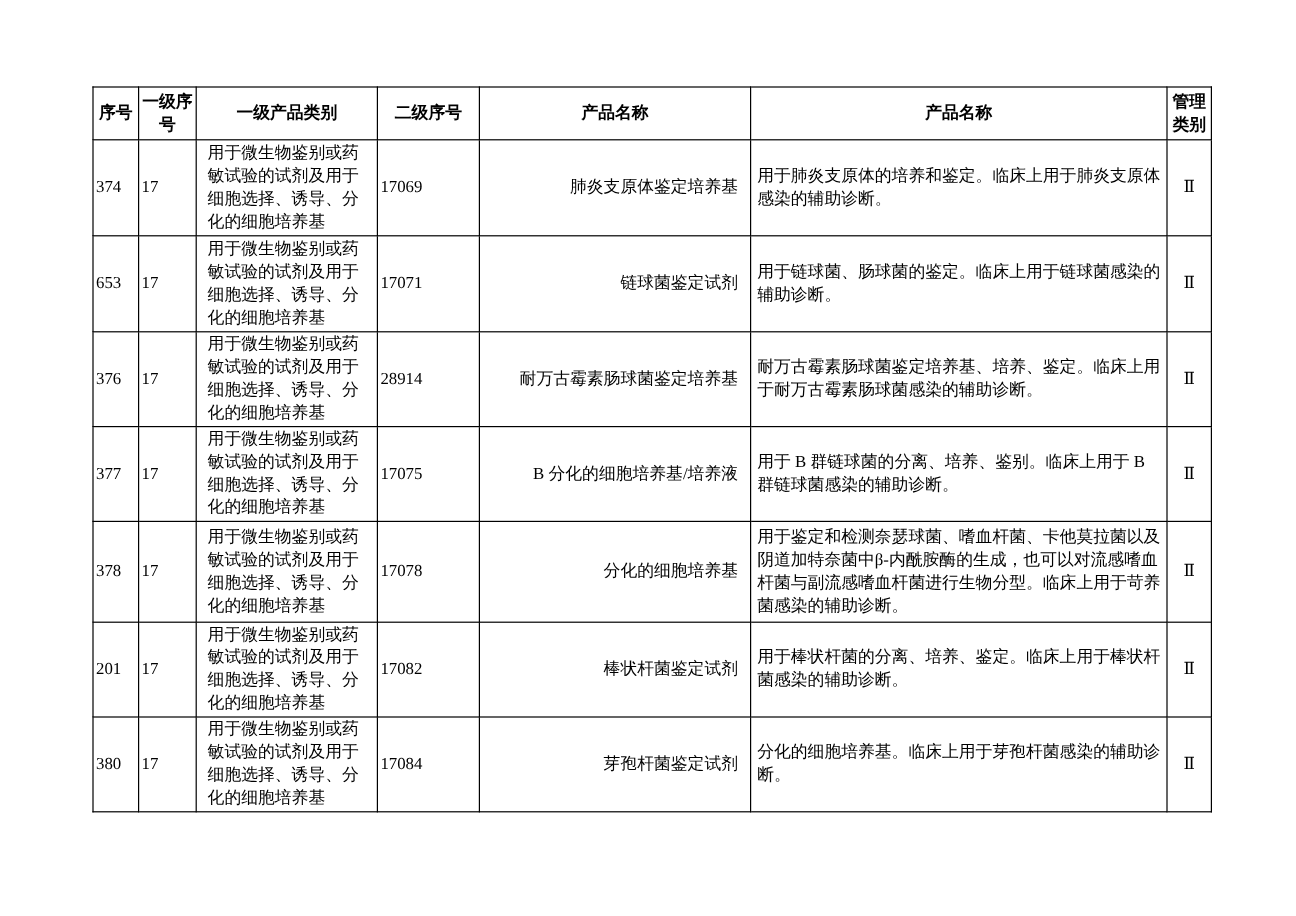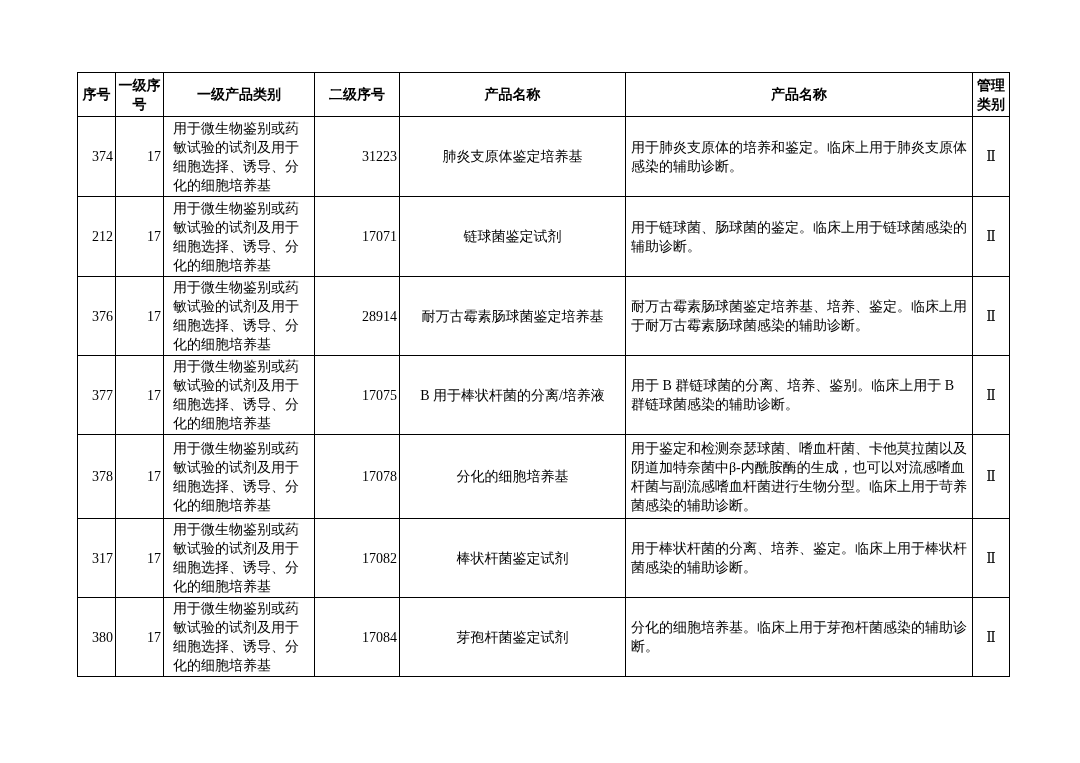--- a/index.html
+++ b/index.html
@@ -30,23 +30,23 @@
   .catalog thead tr{height:44px;}
   .catalog th{
     font-weight:bold;
     text-align:center;
     padding:1px 2px;
   }
   .catalog tbody tr{height:76px;}
   .catalog tbody tr:nth-child(1){height:80px;}
   .catalog tbody tr:nth-child(2){height:80px;}
   .catalog tbody tr:nth-child(5){height:84px;}
-  td.c-center{text-align:right;padding:1px 2px;}
+  td.c-center{text-align:left;padding:1px 2px;}
   td.c-cat{text-align:left;padding:1px 9px;}
-  td.c-prod{text-align:center;padding:1px 10px;}
+  td.c-prod{text-align:right;padding:1px 10px;}
   td.c-use{text-align:left;padding:1px 5px;}
   td.c-class{text-align:center;padding:1px 2px;font-family:"DejaVu Serif","DejaVu Sans","Liberation Serif",serif;}
 </style>
 </head>
 <body>
 
 <div class="page">
   <table class="catalog">
     <colgroup>
       <col style="width:38px">
@@ -66,27 +66,27 @@
         <th>产品名称</th>
         <th>产品名称</th>
         <th>管理类别</th>
       </tr>
     </thead>
     <tbody id="table-body">
         <tr>
     <td class="c-center">374</td>
     <td class="c-center">17</td>
     <td class="c-cat">用于微生物鉴别或药敏试验的试剂及用于细胞选择、诱导、分化的细胞培养基</td>
-    <td class="c-center">31223</td>
+    <td class="c-center">17069</td>
     <td class="c-prod">肺炎支原体鉴定培养基</td>
     <td class="c-use">用于肺炎支原体的培养和鉴定。临床上用于肺炎支原体感染的辅助诊断。</td>
     <td class="c-class">Ⅱ</td>
   </tr>
         <tr>
-    <td class="c-center">212</td>
+    <td class="c-center">653</td>
     <td class="c-center">17</td>
     <td class="c-cat">用于微生物鉴别或药敏试验的试剂及用于细胞选择、诱导、分化的细胞培养基</td>
     <td class="c-center">17071</td>
     <td class="c-prod">链球菌鉴定试剂</td>
     <td class="c-use">用于链球菌、肠球菌的鉴定。临床上用于链球菌感染的辅助诊断。</td>
     <td class="c-class">Ⅱ</td>
   </tr>
         <tr>
     <td class="c-center">376</td>
     <td class="c-center">17</td>
@@ -94,35 +94,35 @@
     <td class="c-center">28914</td>
     <td class="c-prod">耐万古霉素肠球菌鉴定培养基</td>
     <td class="c-use">耐万古霉素肠球菌鉴定培养基、培养、鉴定。临床上用于耐万古霉素肠球菌感染的辅助诊断。</td>
     <td class="c-class">Ⅱ</td>
   </tr>
         <tr>
     <td class="c-center">377</td>
     <td class="c-center">17</td>
     <td class="c-cat">用于微生物鉴别或药敏试验的试剂及用于细胞选择、诱导、分化的细胞培养基</td>
     <td class="c-center">17075</td>
-    <td class="c-prod">B 用于棒状杆菌的分离/培养液</td>
+    <td class="c-prod">B 分化的细胞培养基/培养液</td>
     <td class="c-use">用于 B 群链球菌的分离、培养、鉴别。临床上用于 B 群链球菌感染的辅助诊断。</td>
     <td class="c-class">Ⅱ</td>
   </tr>
         <tr>
     <td class="c-center">378</td>
     <td class="c-center">17</td>
     <td class="c-cat">用于微生物鉴别或药敏试验的试剂及用于细胞选择、诱导、分化的细胞培养基</td>
     <td class="c-center">17078</td>
     <td class="c-prod">分化的细胞培养基</td>
     <td class="c-use">用于鉴定和检测奈瑟球菌、嗜血杆菌、卡他莫拉菌以及阴道加特奈菌中β-内酰胺酶的生成，也可以对流感嗜血杆菌与副流感嗜血杆菌进行生物分型。临床上用于苛养菌感染的辅助诊断。</td>
     <td class="c-class">Ⅱ</td>
   </tr>
         <tr>
-    <td class="c-center">317</td>
+    <td class="c-center">201</td>
     <td class="c-center">17</td>
     <td class="c-cat">用于微生物鉴别或药敏试验的试剂及用于细胞选择、诱导、分化的细胞培养基</td>
     <td class="c-center">17082</td>
     <td class="c-prod">棒状杆菌鉴定试剂</td>
     <td class="c-use">用于棒状杆菌的分离、培养、鉴定。临床上用于棒状杆菌感染的辅助诊断。</td>
     <td class="c-class">Ⅱ</td>
   </tr>
         <tr>
     <td class="c-center">380</td>
     <td class="c-center">17</td>

